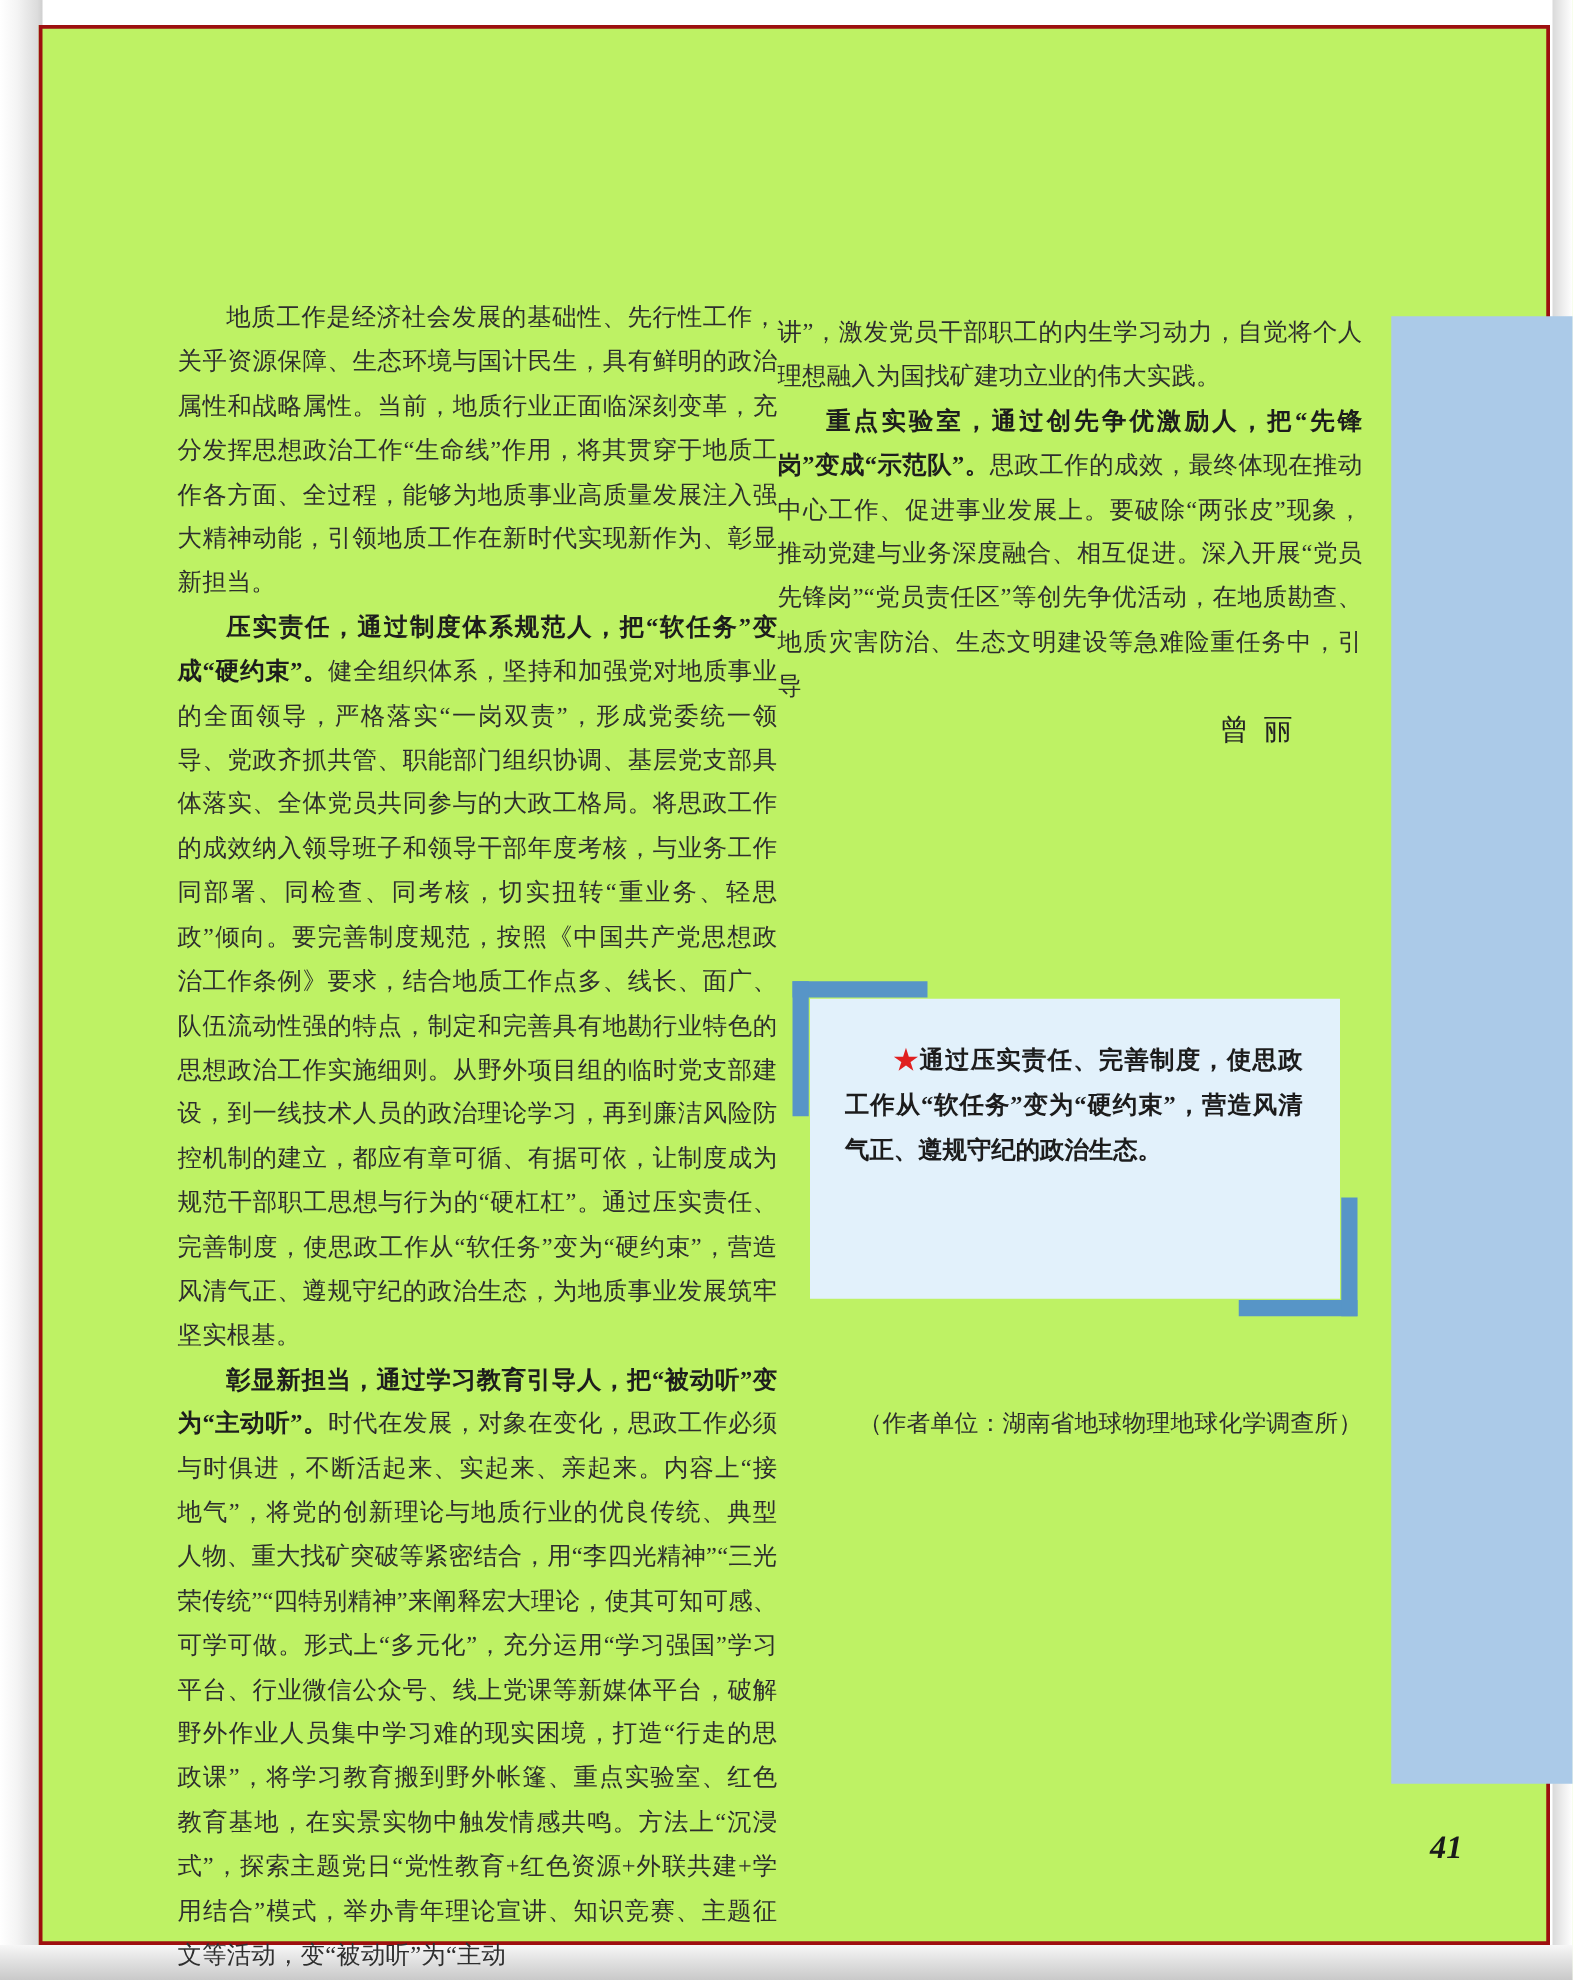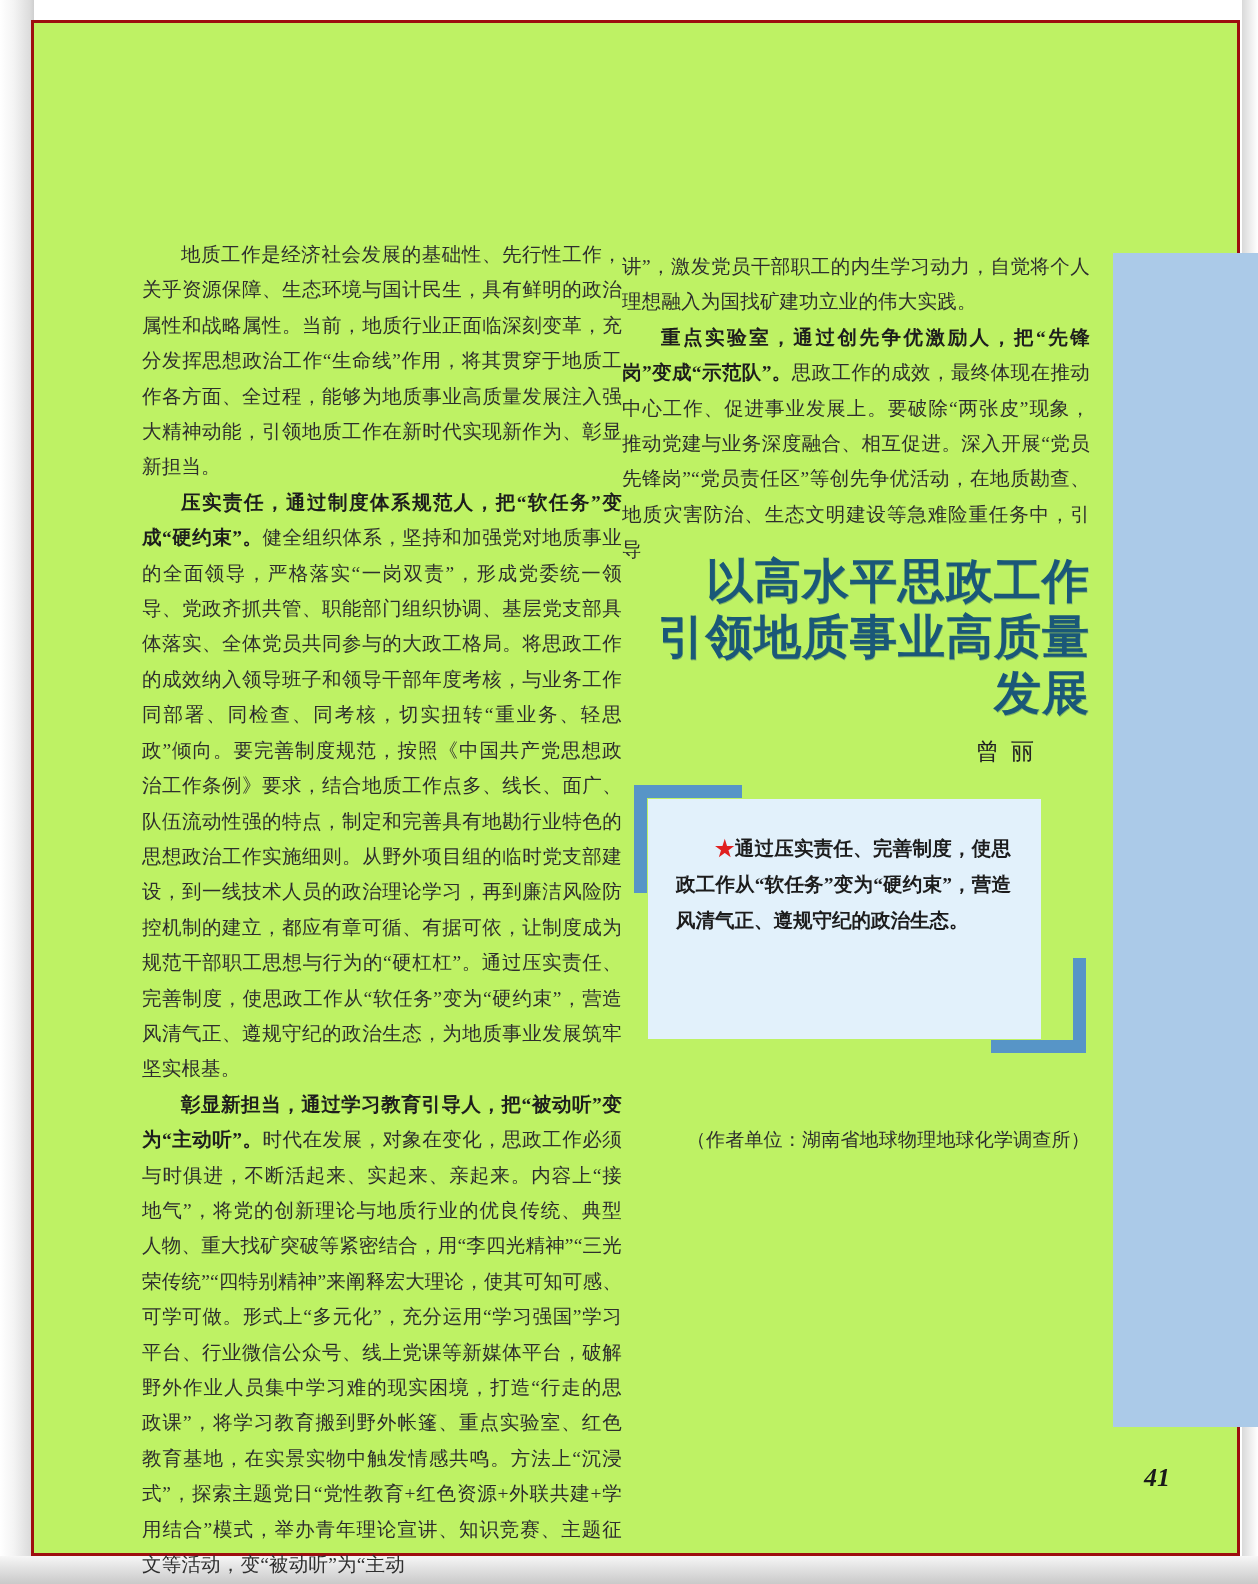--- a/index.html
+++ b/index.html
@@ -137,21 +137,21 @@
     position: absolute;
     right: 0; bottom: 0;
     width: 95px; height: 95px;
     border-right: 13px solid #5795c7;
     border-bottom: 13px solid #5795c7;
     box-sizing: border-box;
   }
   #pq-body {
     position: absolute;
     left: 14px; top: 14px;
-    width: 393px;
+    width: 424px;
     height: 240px;
     background: #e2f1fb;
     box-sizing: border-box;
     padding: 32px 30px 20px 28px;
   }
   #pq-body p {
     margin: 0;
     text-indent: 2em;
     font-size: 19.5px;
     line-height: 36px;
@@ -227,22 +227,20 @@
     <p class="para"><span class="lead">压实责任，通过制度体系规范人，把“软任务”变成“硬约束”。</span><span>健全组织体系，坚持和加强党对地质事业的全面领导，严格落实“一岗双责”，形成党委统一领导、党政齐抓共管、职能部门组织协调、基层党支部具体落实、全体党员共同参与的大政工格局。将思政工作的成效纳入领导班子和领导干部年度考核，与业务工作同部署、同检查、同考核，切实扭转“重业务、轻思政”倾向。要完善制度规范，按照《中国共产党思想政治工作条例》要求，结合地质工作点多、线长、面广、队伍流动性强的特点，制定和完善具有地勘行业特色的思想政治工作实施细则。从野外项目组的临时党支部建设，到一线技术人员的政治理论学习，再到廉洁风险防控机制的建立，都应有章可循、有据可依，让制度成为规范干部职工思想与行为的“硬杠杠”。通过压实责任、完善制度，使思政工作从“软任务”变为“硬约束”，营造风清气正、遵规守纪的政治生态，为地质事业发展筑牢坚实根基。</span></p>
     <p class="para"><span class="lead">彰显新担当，通过学习教育引导人，把“被动听”变为“主动听”。</span><span>时代在发展，对象在变化，思政工作必须与时俱进，不断活起来、实起来、亲起来。内容上“接地气”，将党的创新理论与地质行业的优良传统、典型人物、重大找矿突破等紧密结合，用“李四光精神”“三光荣传统”“四特别精神”来阐释宏大理论，使其可知可感、可学可做。形式上“多元化”，充分运用“学习强国”学习平台、行业微信公众号、线上党课等新媒体平台，破解野外作业人员集中学习难的现实困境，打造“行走的思政课”，将学习教育搬到野外帐篷、重点实验室、红色教育基地，在实景实物中触发情感共鸣。方法上“沉浸式”，探索主题党日“党性教育+红色资源+外联共建+学用结合”模式，举办青年理论宣讲、知识竞赛、主题征文等活动，变“被动听”为“主动</span></p>
   </div>
 
   <div id="col-right-top" class="col">
     <p class="para" style="text-indent:0"><span>讲”，激发党员干部职工的内生学习动力，自觉将个人理想融入为国找矿建功立业的伟大实践。</span></p>
     <p class="para"><span class="lead">重点实验室，通过创先争优激励人，把“先锋岗”变成“示范队”。</span><span>思政工作的成效，最终体现在推动中心工作、促进事业发展上。要破除“两张皮”现象，推动党建与业务深度融合、相互促进。深入开展“党员先锋岗”“党员责任区”等创先争优活动，在地质勘查、地质灾害防治、生态文明建设等急难险重任务中，引导</span></p>
   </div>
 
   <div id="title-block">
-    <h1 id="article-title">以高水平思政工作
-引领地质事业高质量发展</h1>
     <div id="author-line">曾丽</div>
   </div>
 
   <div id="pullquote-wrap">
     <div id="pq-accent-tl"></div>
     <div id="pq-accent-br"></div>
     <div id="pq-body">
       <p><span class="pq-star">★</span><span>通过压实责任、完善制度，使思政工作从“软任务”变为“硬约束”，营造风清气正、遵规守纪的政治生态。</span></p>
     </div>
   </div>

